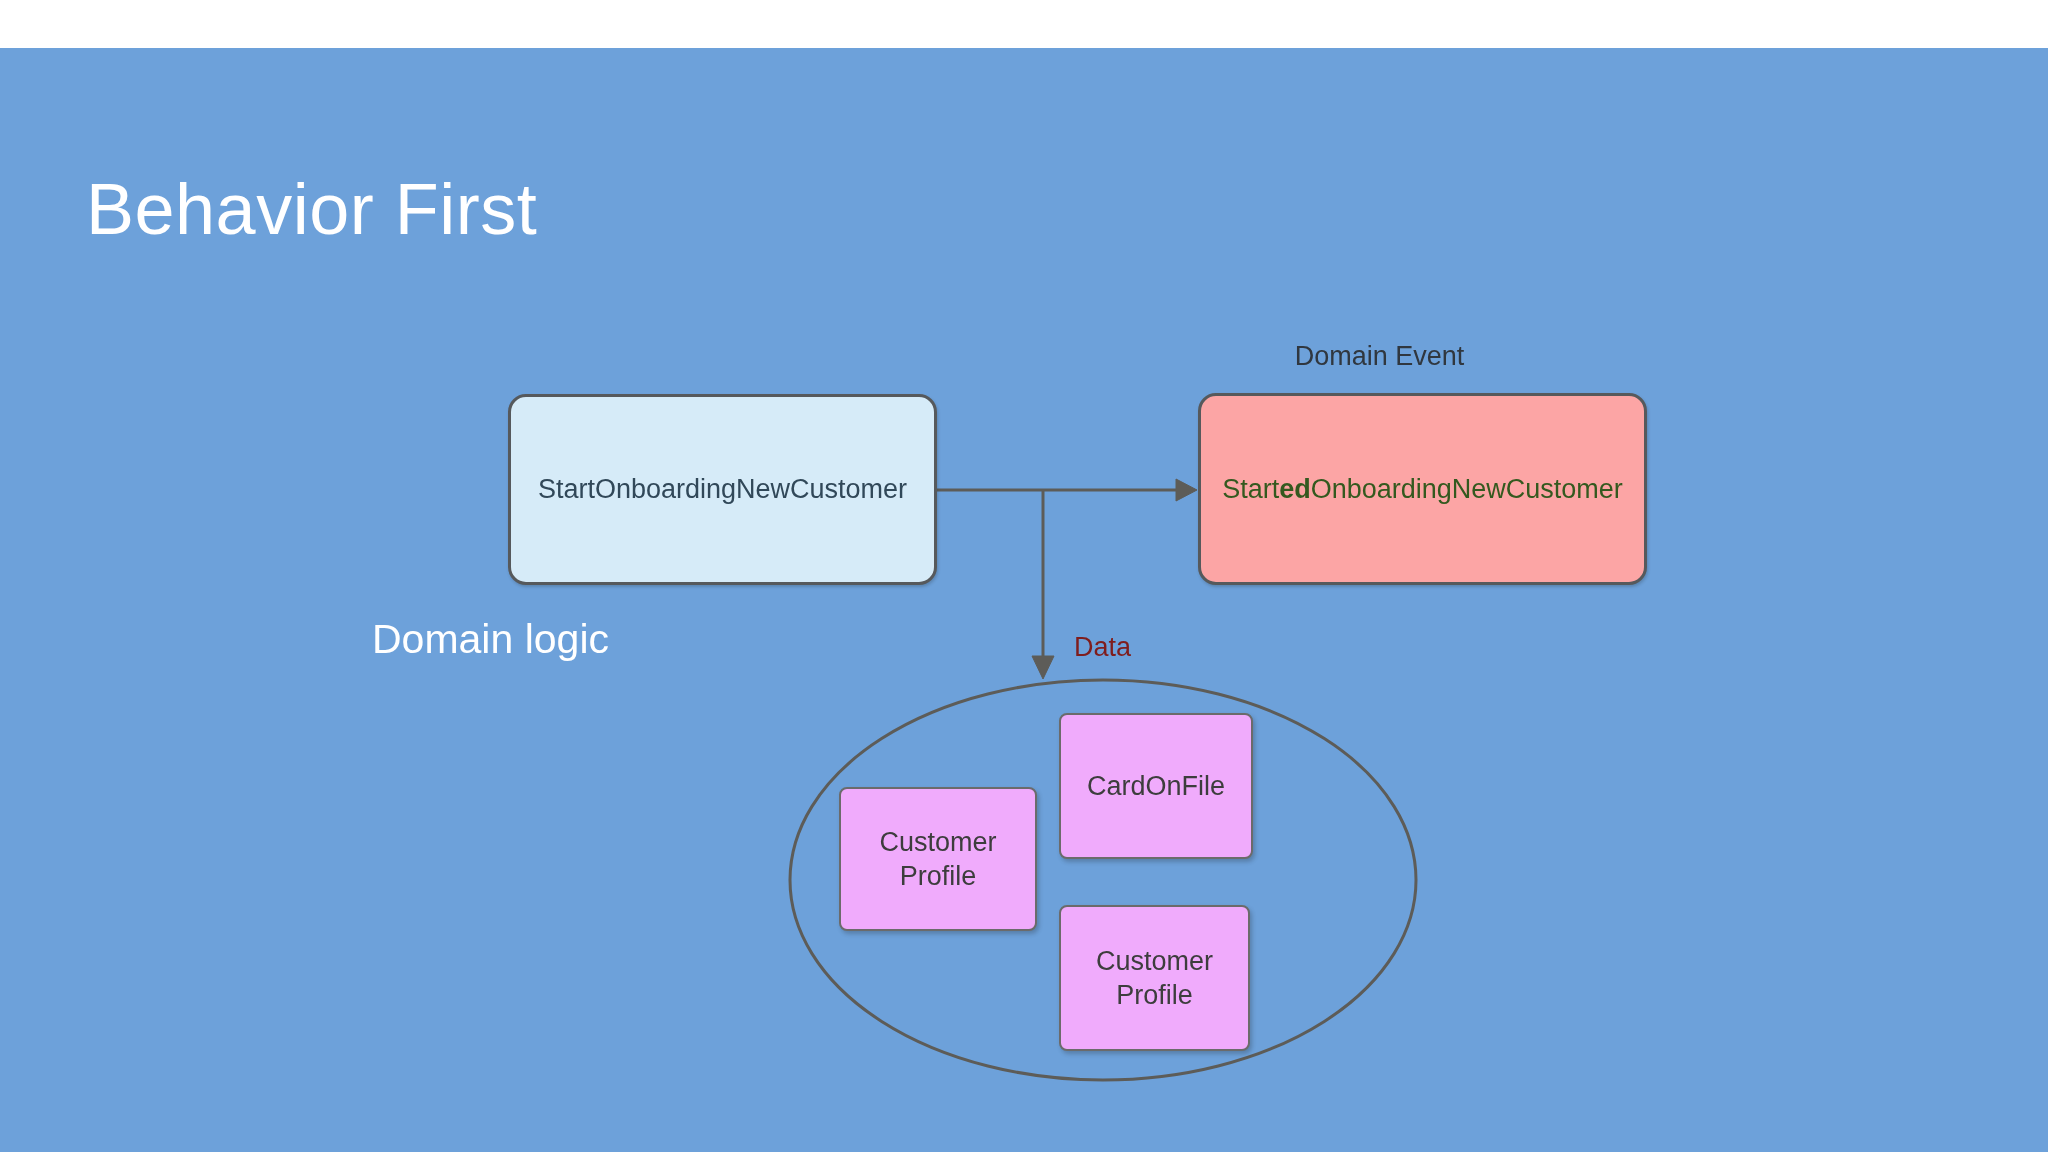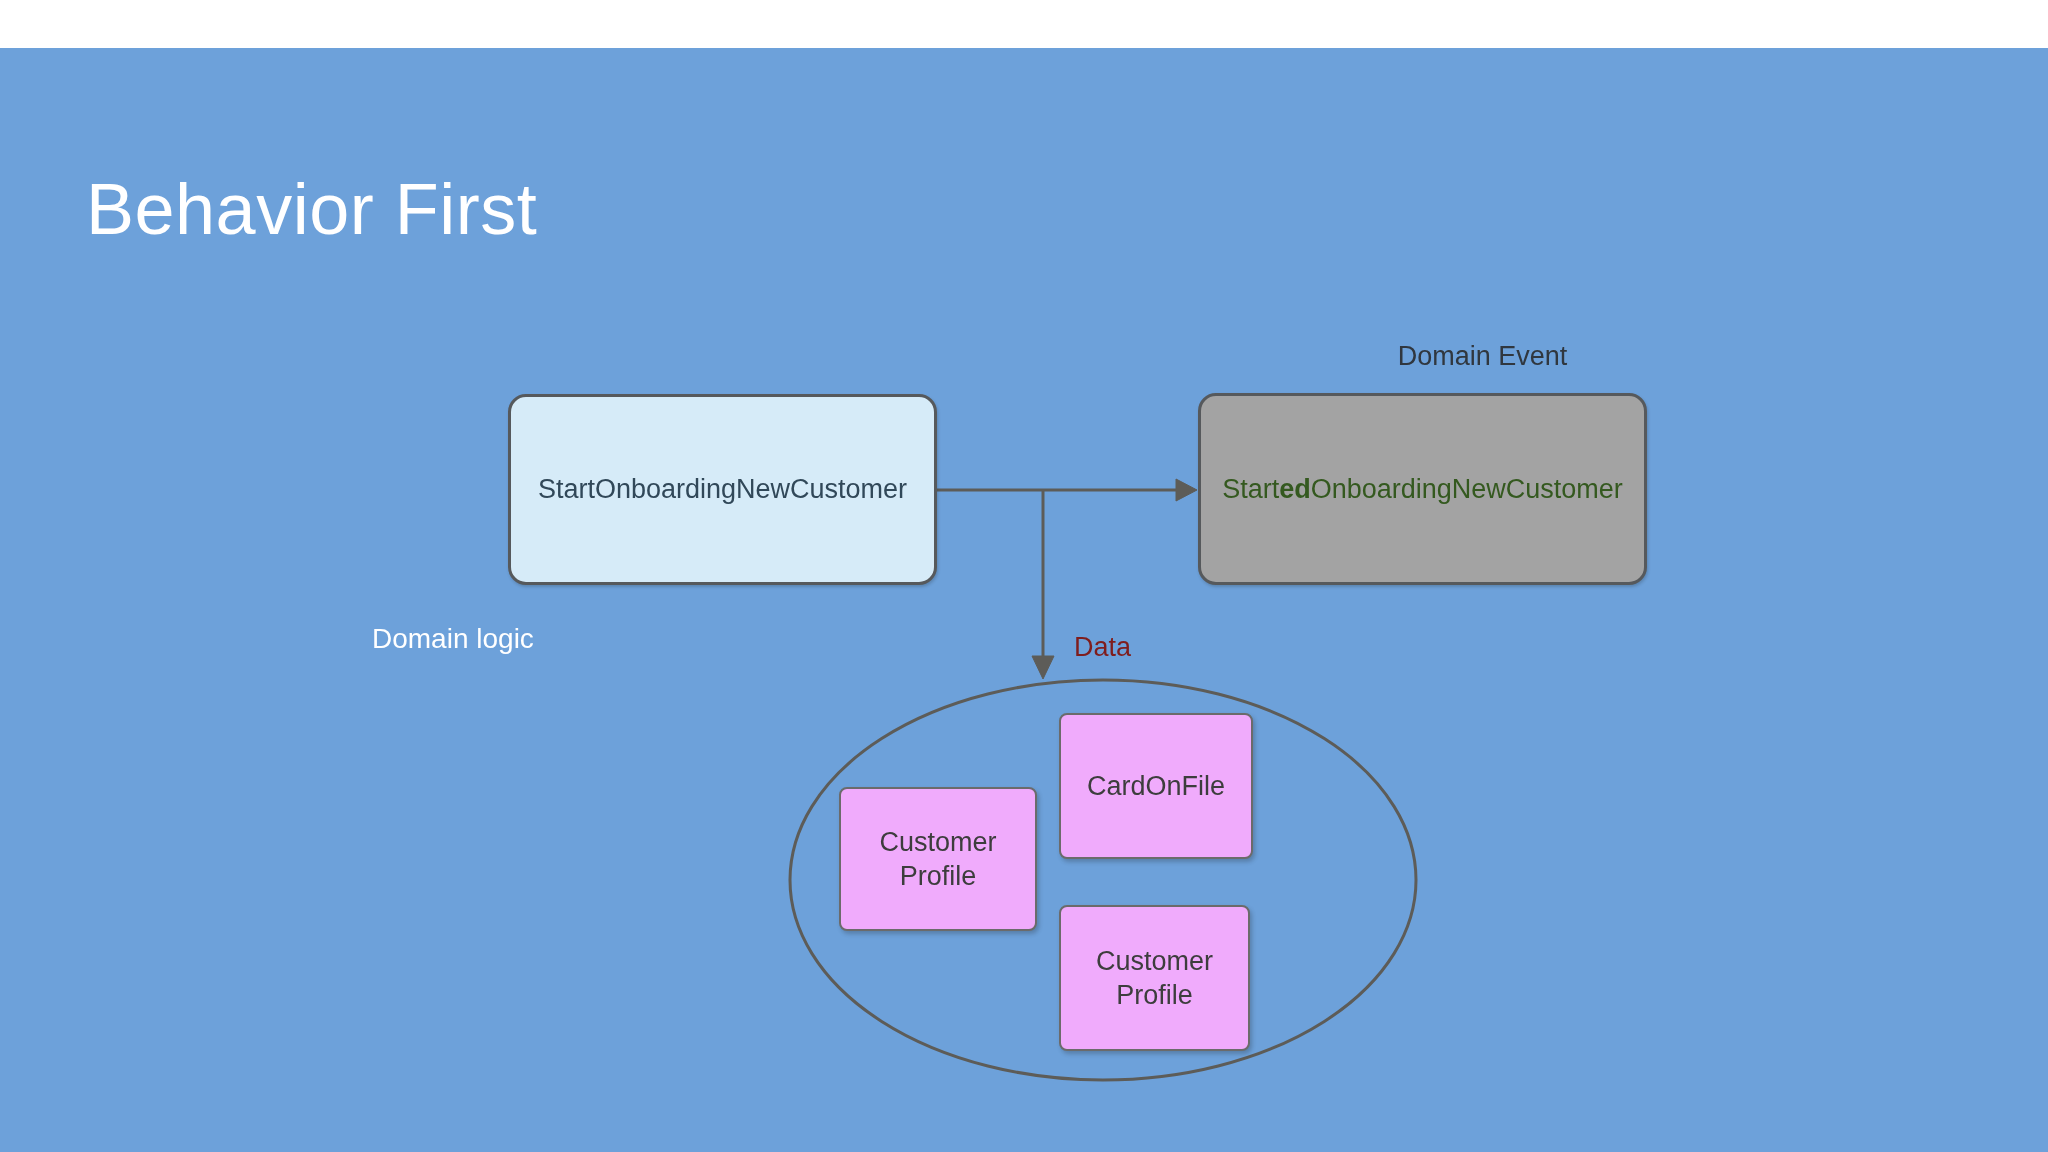--- a/index.html
+++ b/index.html
@@ -32,48 +32,48 @@
   }
   .node-caption {
     position: absolute;
     font-size: 27px;
     line-height: 32px;
     color: #30373f;
     text-align: center;
     white-space: nowrap;
   }
   .caption-command { left: 508px; top: 292px; width: 429px; }
-  .caption-event   { left: 1258px; top: 292px; width: 449px; }
+  .caption-event   { left: 1155px; top: 292px; width: 449px; }
   .node-box {
     position: absolute;
     box-sizing: border-box;
     border: 3px solid #56595c;
     border-radius: 18px;
     display: flex;
     align-items: center;
     justify-content: center;
     text-align: center;
     font-size: 27px;
     box-shadow: 1px 2px 3px rgba(40,50,60,0.25);
   }
   .command-box {
     left: 508px; top: 346px; width: 429px; height: 191px;
     background: #d6ebf8;
     color: #314859;
   }
   .event-box {
     left: 1198px; top: 345px; width: 449px; height: 192px;
-    background: #a3a3a3;
+    background: #fca5a5;
     color: #34591f;
   }
   .event-box b { font-weight: 700; }
   .side-note {
     position: absolute;
     left: 372px; top: 566px;
-    font-size: 28px;
+    font-size: 41px;
     line-height: 50px;
     color: #ffffff;
   }
   .data-label {
     position: absolute;
     left: 1074px; top: 584px;
     font-size: 27px;
     color: #7f1d1d;
     white-space: nowrap;
   }

